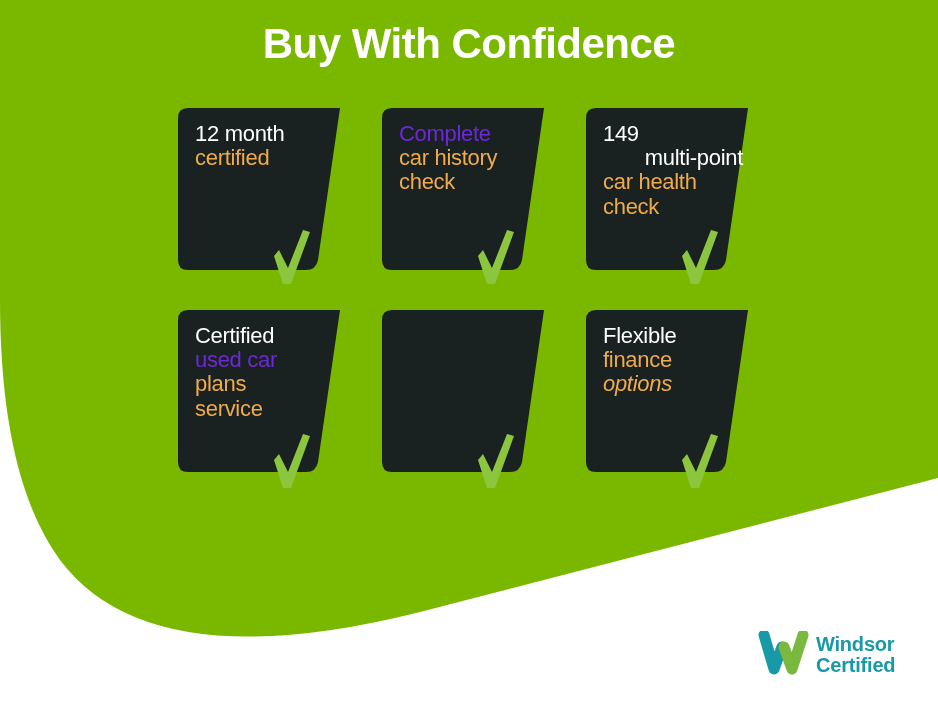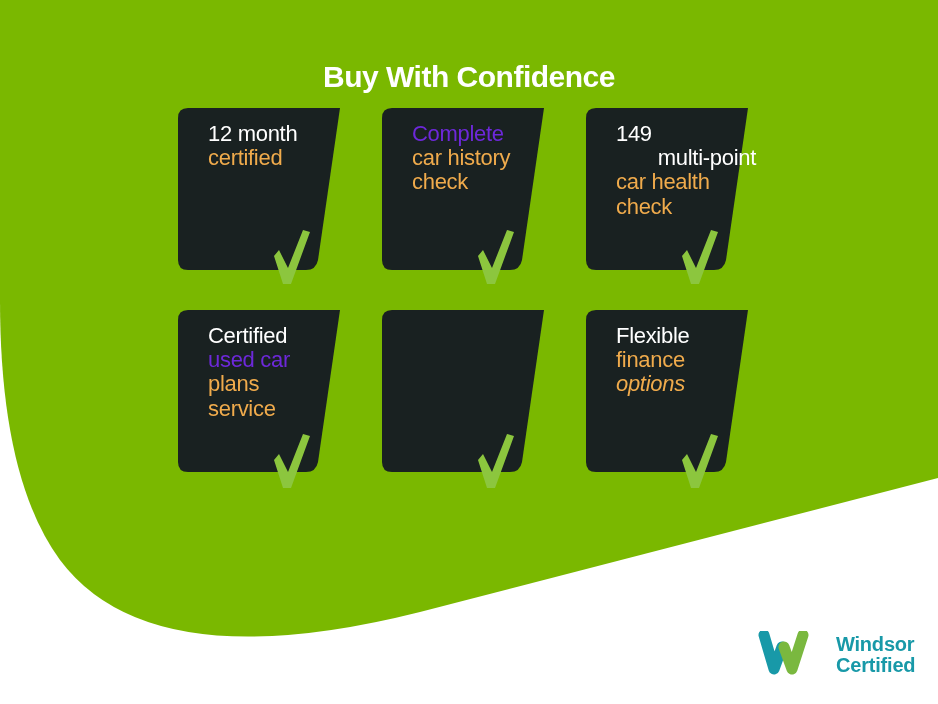--- a/index.html
+++ b/index.html
@@ -34,26 +34,25 @@
   }
 
   
   .page-title {
     position: absolute;
     left: 0;
     top: 20px;
     width: 938px;
     text-align: center;
     color: #ffffff;
-    font-size: 30px;
+    font-size: 42px;
     font-weight: bold;
     letter-spacing: -0.5px;
     z-index: 5;
     font-family: "Liberation Sans", sans-serif;
-    margin-top: 40px;
   }
 
   
   .card-grid {
     position: absolute;
     left: 178px;
     top: 108px;
     width: 580px;
     z-index: 4;
   }
@@ -75,21 +74,21 @@
     left: 0;
     top: 0;
     width: 172px;
     height: 162px;
     z-index: 1;
   }
 
   .card-text {
     position: relative;
     z-index: 2;
-    padding: 14px 0 0 30px;
+    padding: 14px 0 0 17px;
     width: 140px;
     line-height: 1.10;
     font-size: 22px;
     font-weight: normal;
     letter-spacing: -0.3px;
   }
   .ln-white { color: #ffffff; display: block; }
   .ln-orange { color: #f0ab4c; display: block; }
 
   .card-check {
@@ -105,21 +104,21 @@
   .logo {
     position: absolute;
     left: 758px;
     top: 624px;
     width: 170px;
     height: 62px;
     z-index: 6;
     display: flex;
     flex-direction: row;
     align-items: center;
-    gap: 20px;
+    gap: 0;
   }
   .logo-mark { width: 58px; height: 48px; flex: 0 0 auto; }
   .logo-words {
     color: #1899a8;
     font-size: 20px;
     font-weight: bold;
     line-height: 1.05;
     letter-spacing: -0.2px;
   }
   .logo-words span { display: block; }

